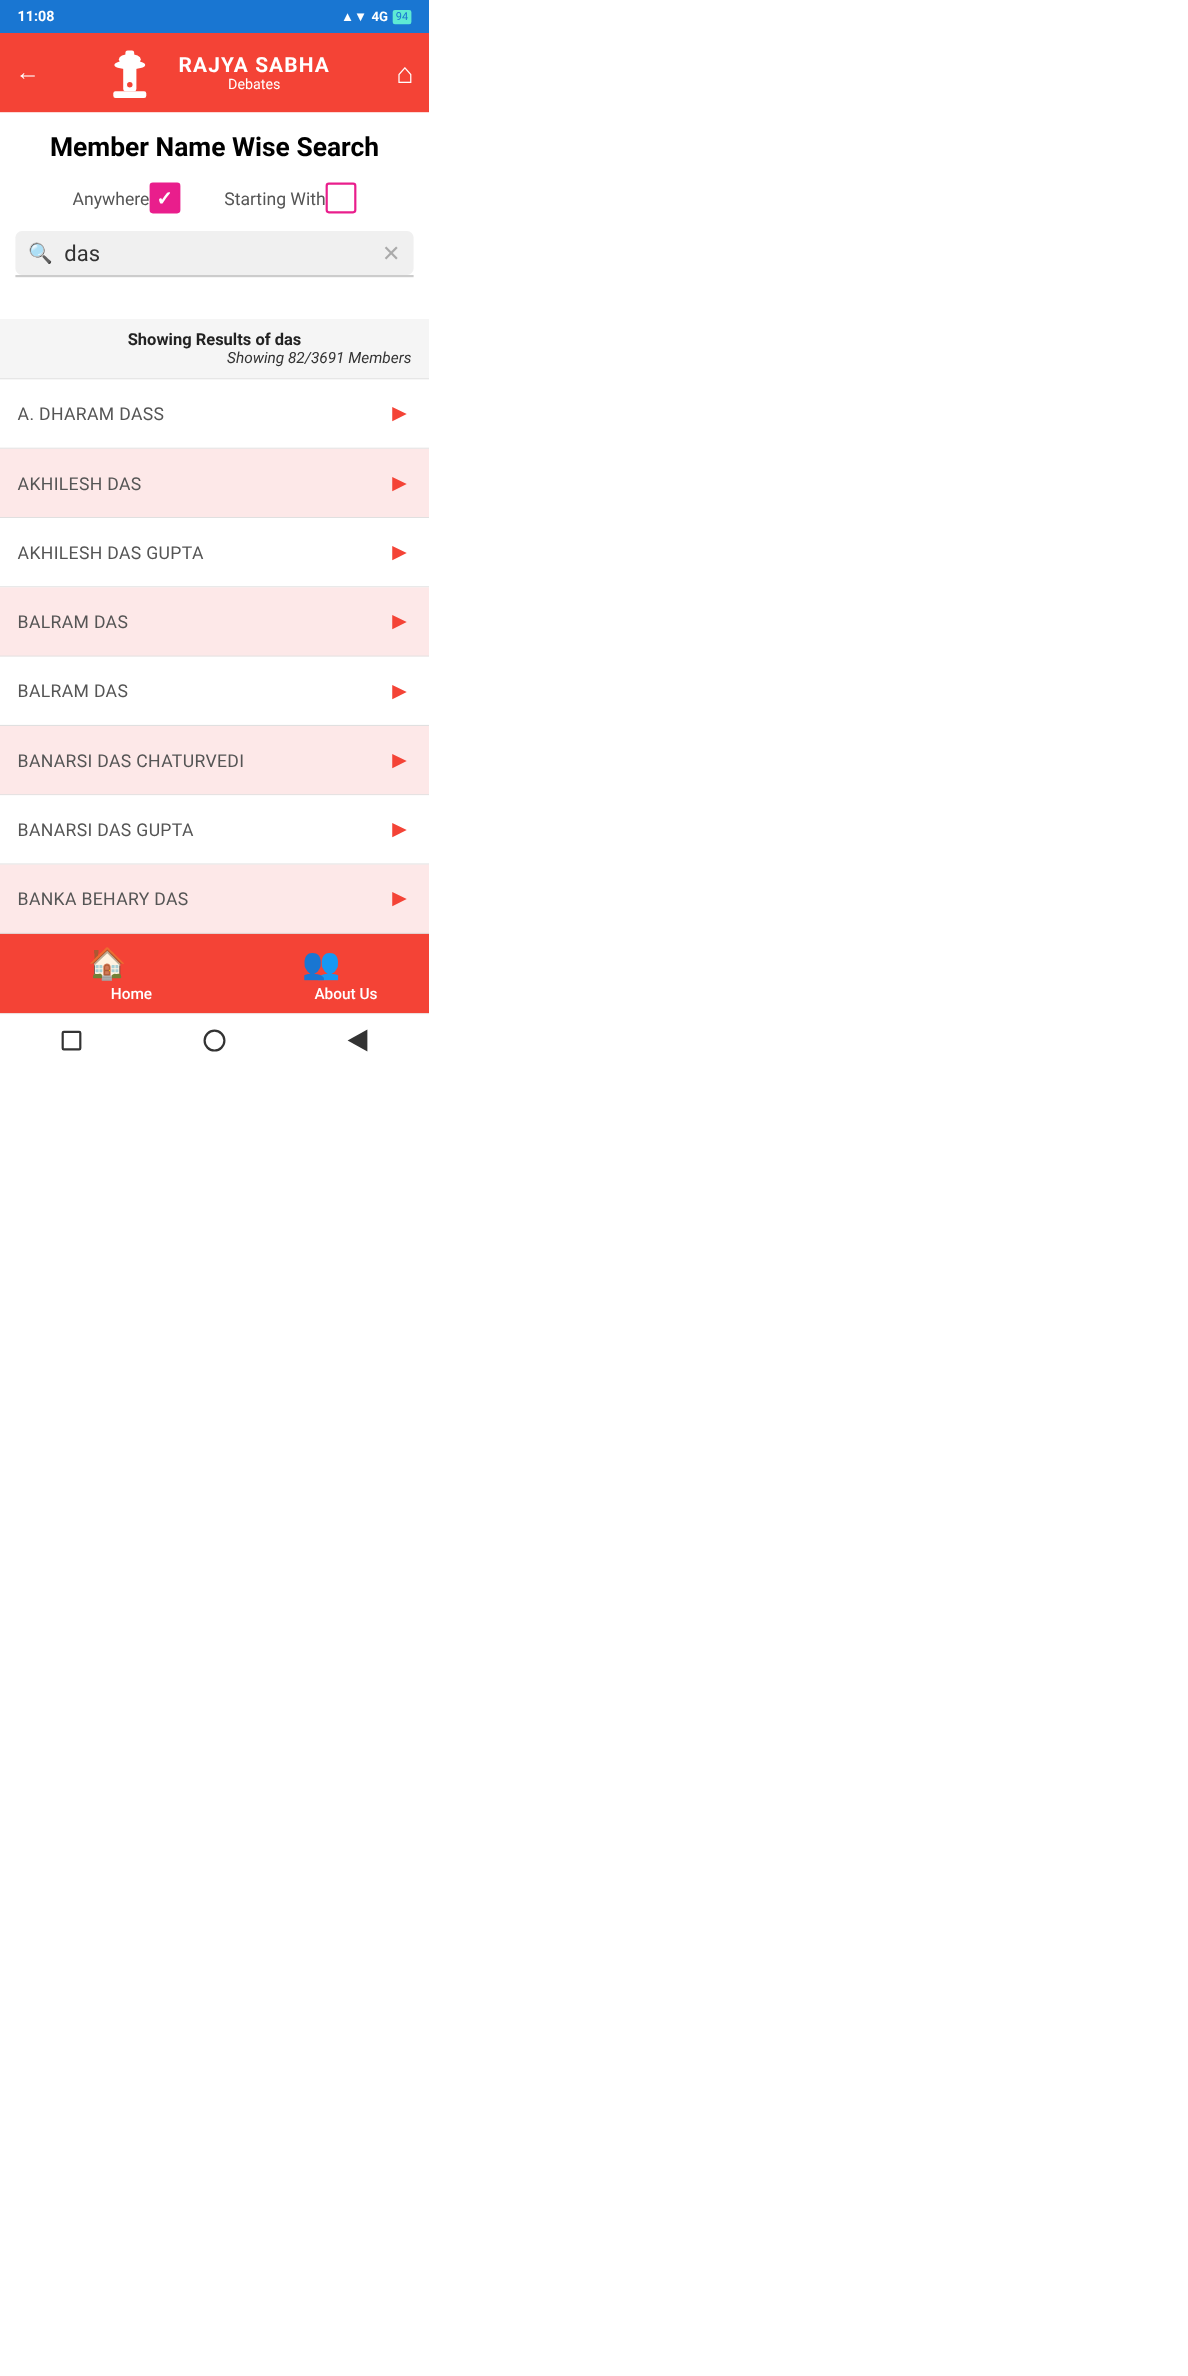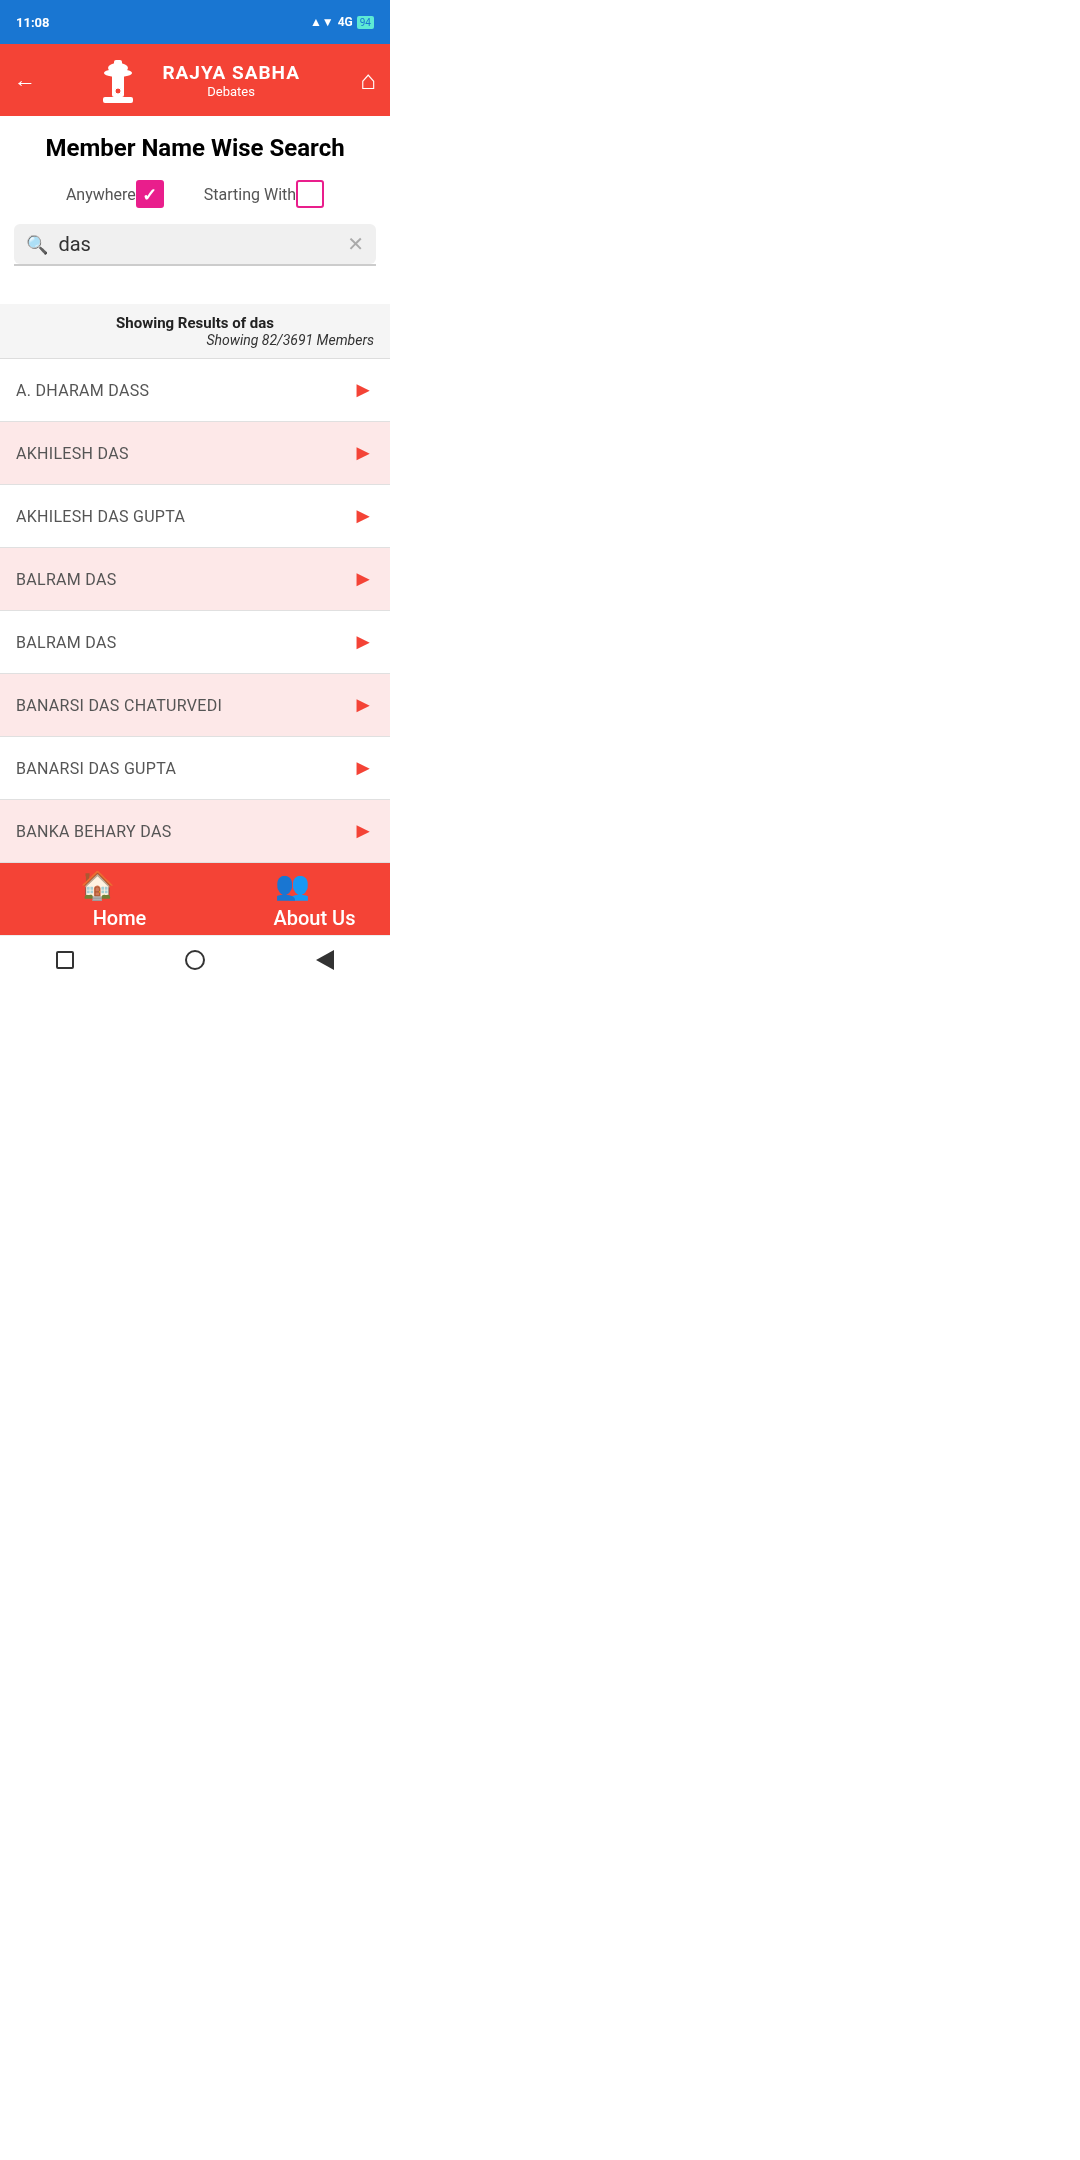--- a/index.html
+++ b/index.html
@@ -16,21 +16,21 @@
     
     .status-bar {
       background: #1976D2;
       color: white;
       display: flex;
       justify-content: space-between;
       align-items: center;
       padding: 6px 16px;
       font-size: 13px;
       font-weight: bold;
-      height: 44px;
+      height: 30px;
     }
     .status-right {
       display: flex;
       align-items: center;
       gap: 4px;
       font-size: 12px;
     }
     .battery-icon {
       background: #5eead4;
       color: #1976D2;
@@ -225,21 +225,21 @@
       align-items: center;
       justify-content: center;
       cursor: pointer;
       gap: 4px;
     }
     .nav-icon {
       font-size: 28px;
       color: #000;
     }
     .nav-label {
-      font-size: 20px;
+      font-size: 14px;
       color: white;
       font-weight: 500;
       margin-left: 44px;
     }
 
     
     .android-nav {
       background: #fff;
       display: flex;
       justify-content: space-around;

